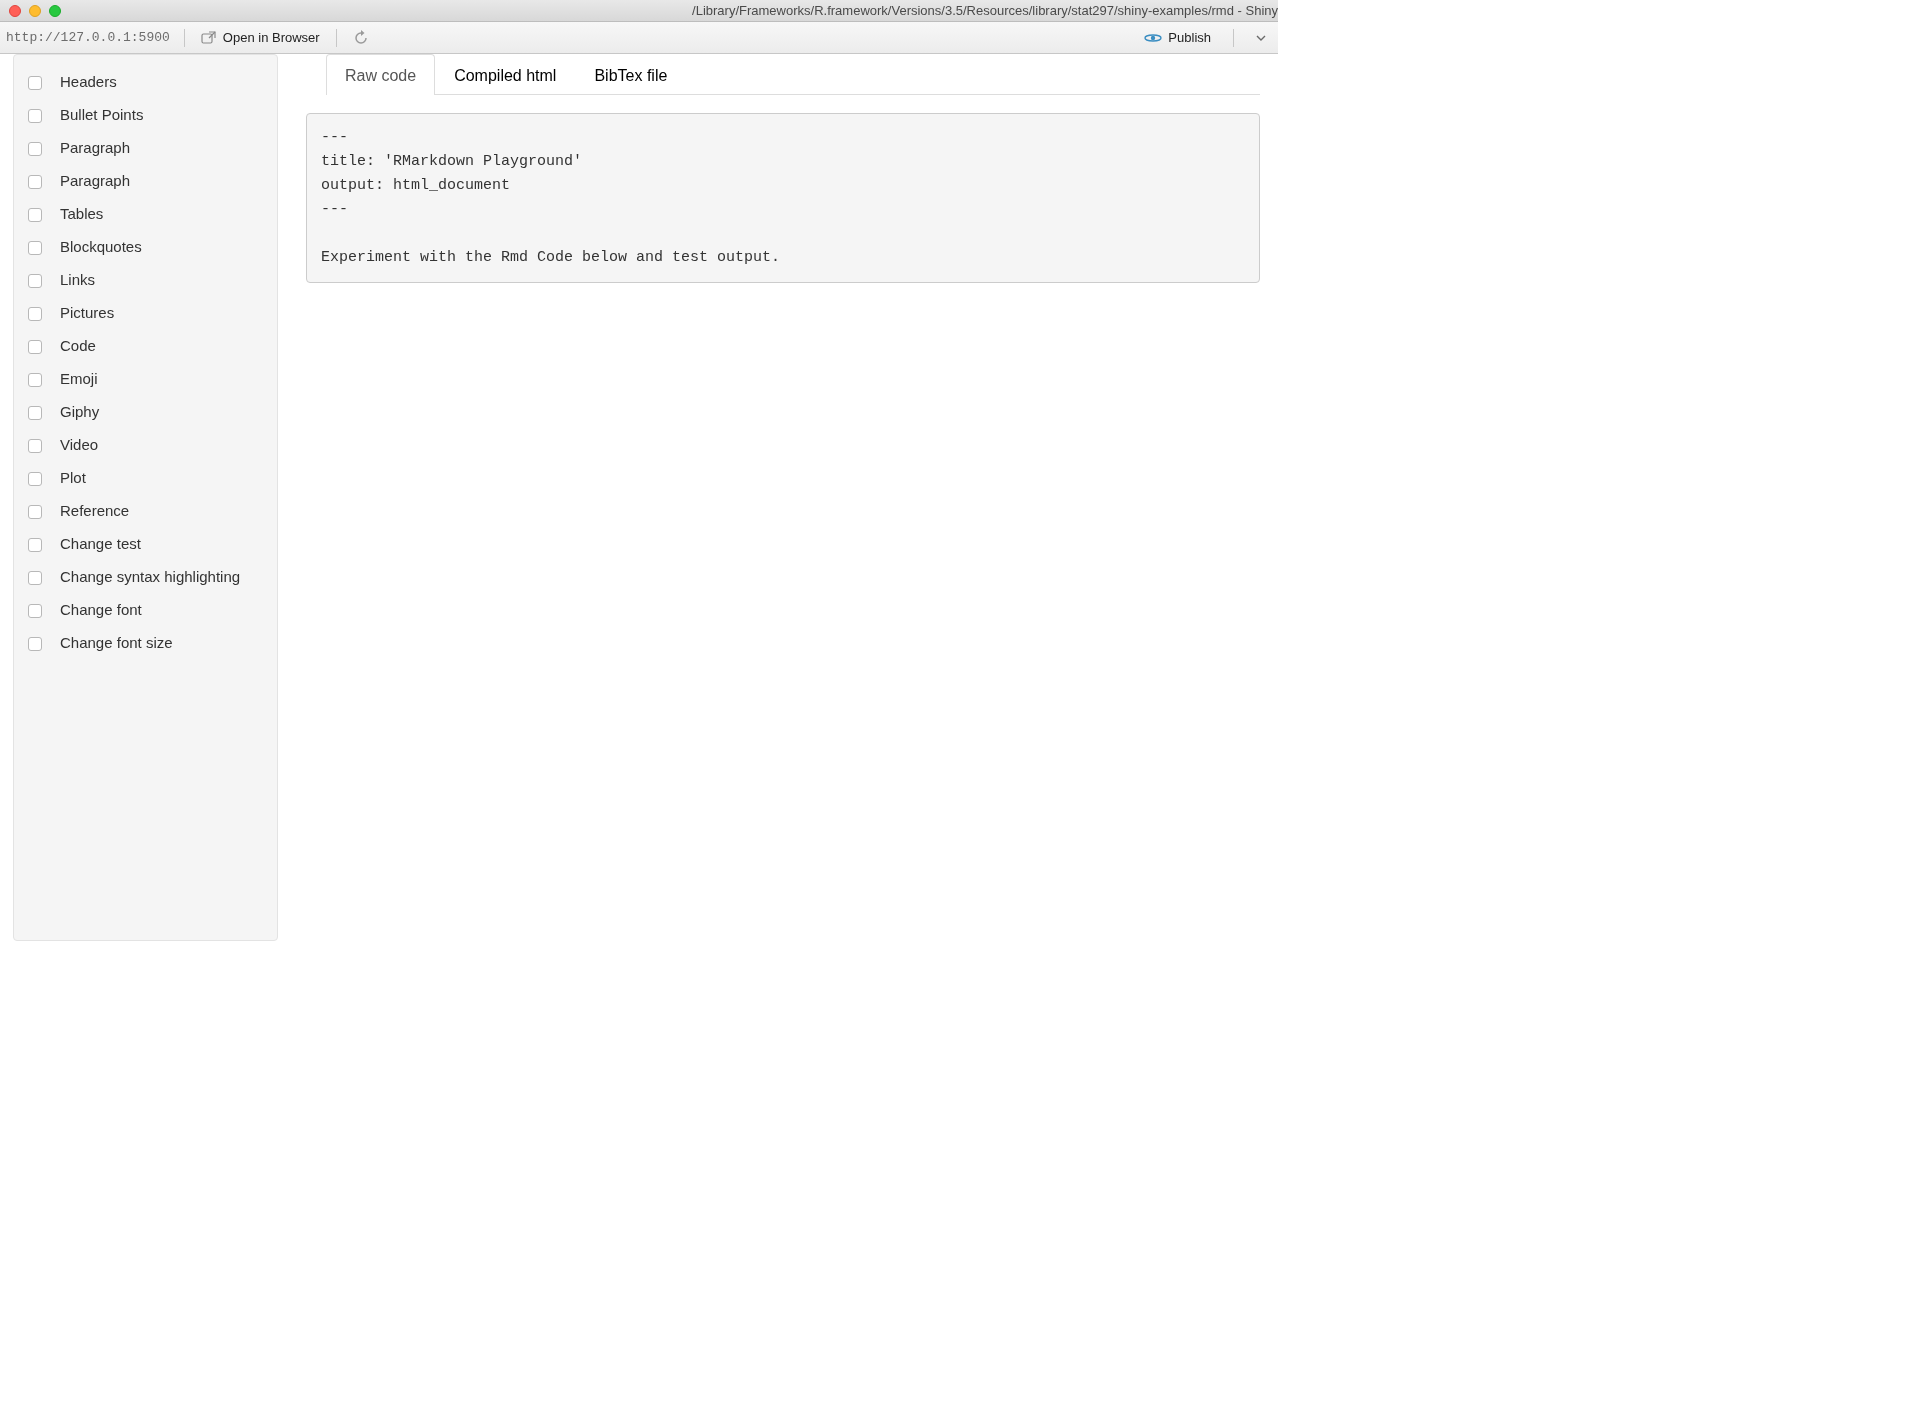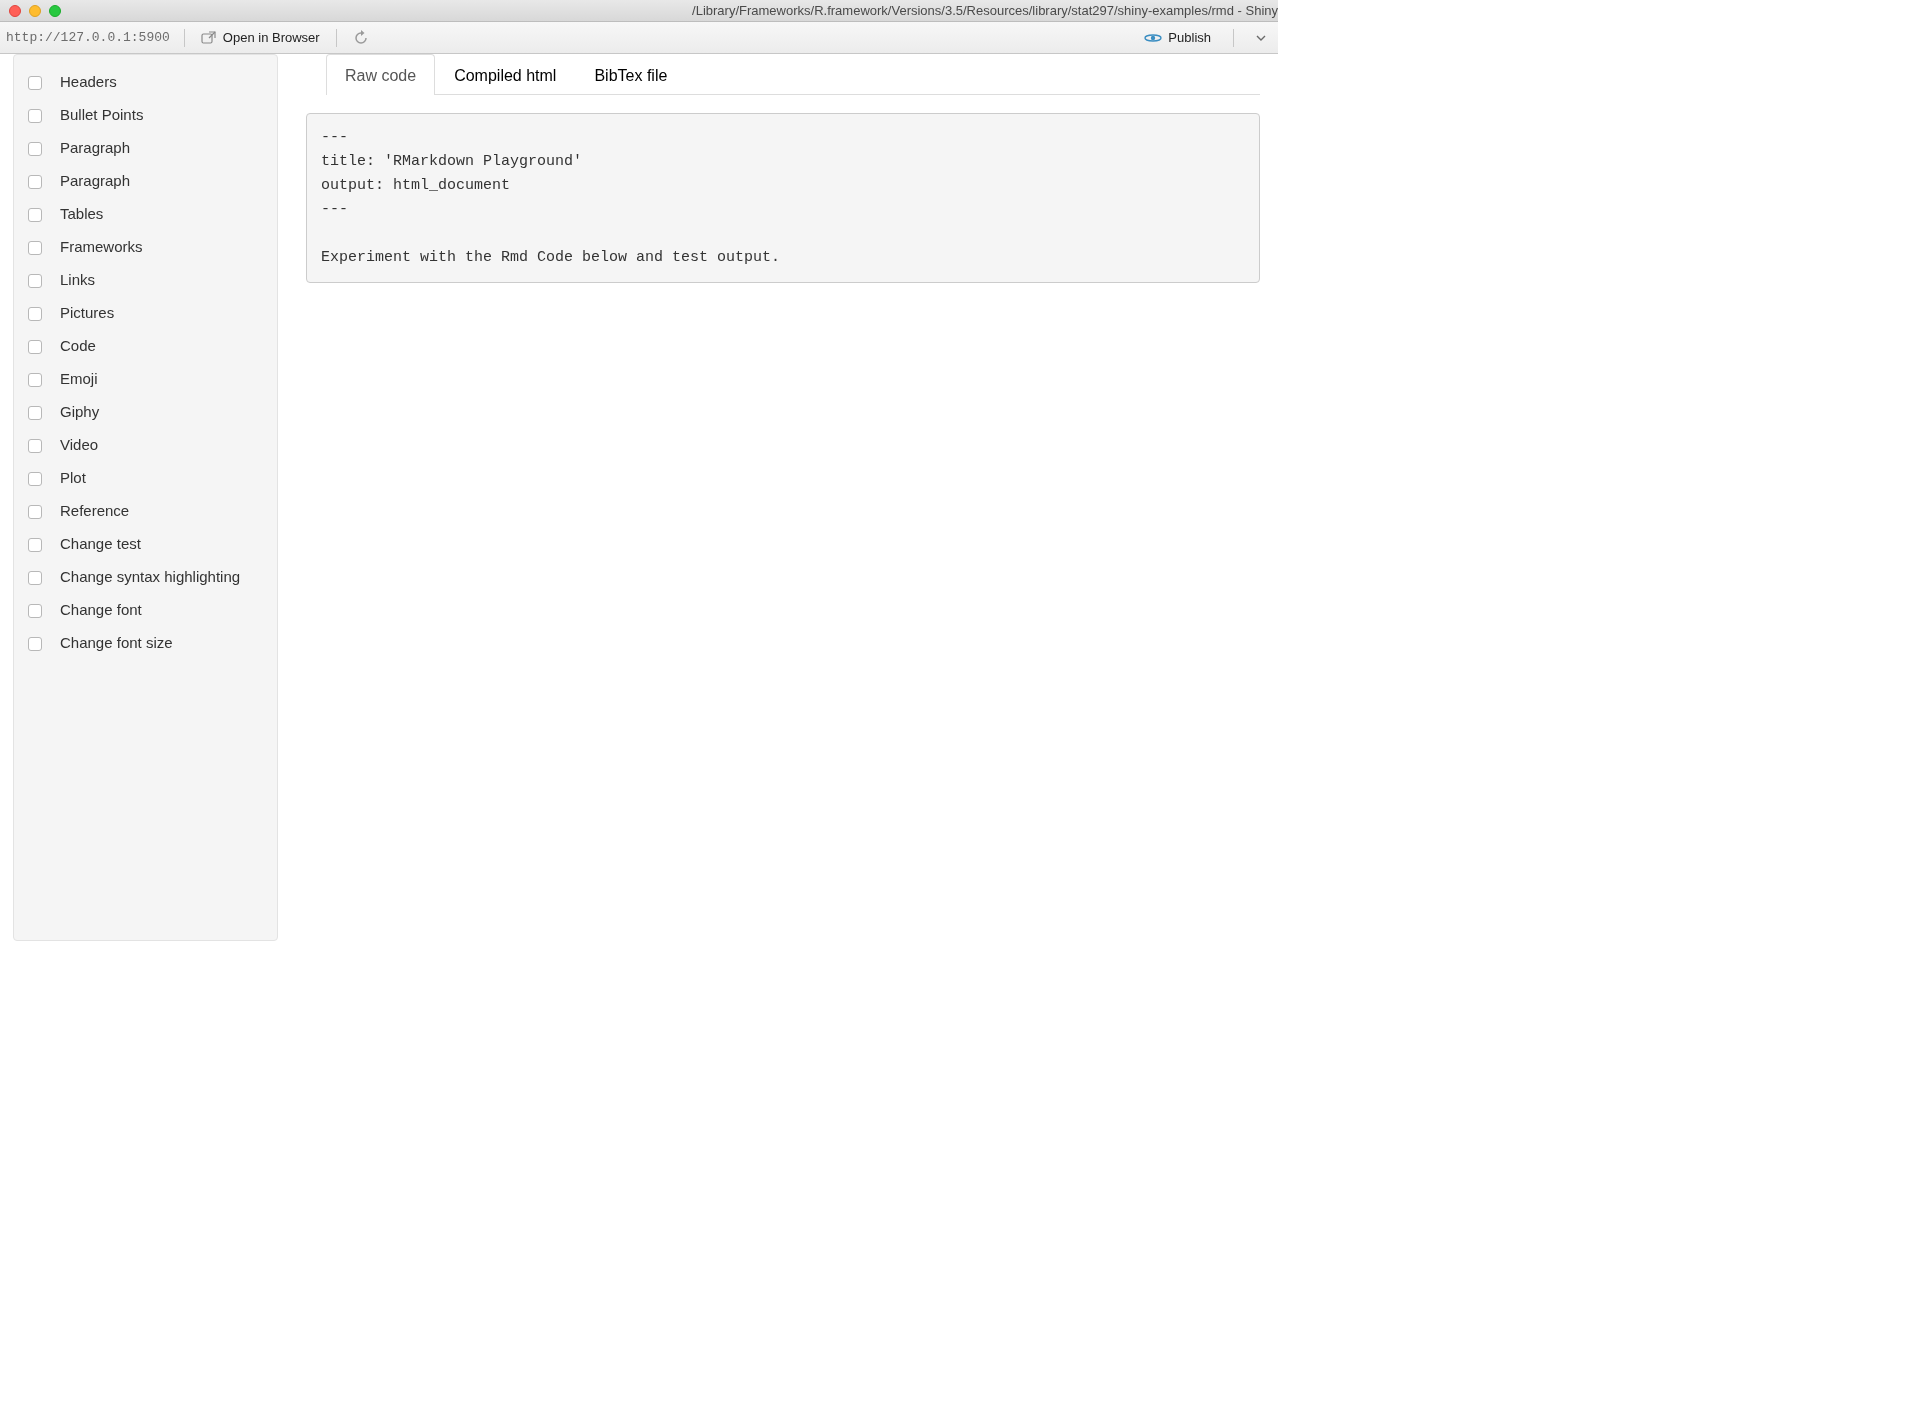--- a/index.html
+++ b/index.html
@@ -236,21 +236,21 @@
       <label class="checkbox-row">
         <span class="checkbox-box"></span>
         <span class="checkbox-label">Paragraph</span>
       </label>
       <label class="checkbox-row">
         <span class="checkbox-box"></span>
         <span class="checkbox-label">Tables</span>
       </label>
       <label class="checkbox-row">
         <span class="checkbox-box"></span>
-        <span class="checkbox-label">Frameworks</span>
+        <span class="checkbox-label">Blockquotes</span>
       </label>
       <label class="checkbox-row">
         <span class="checkbox-box"></span>
         <span class="checkbox-label">Links</span>
       </label>
       <label class="checkbox-row">
         <span class="checkbox-box"></span>
         <span class="checkbox-label">Pictures</span>
       </label>
       <label class="checkbox-row">

